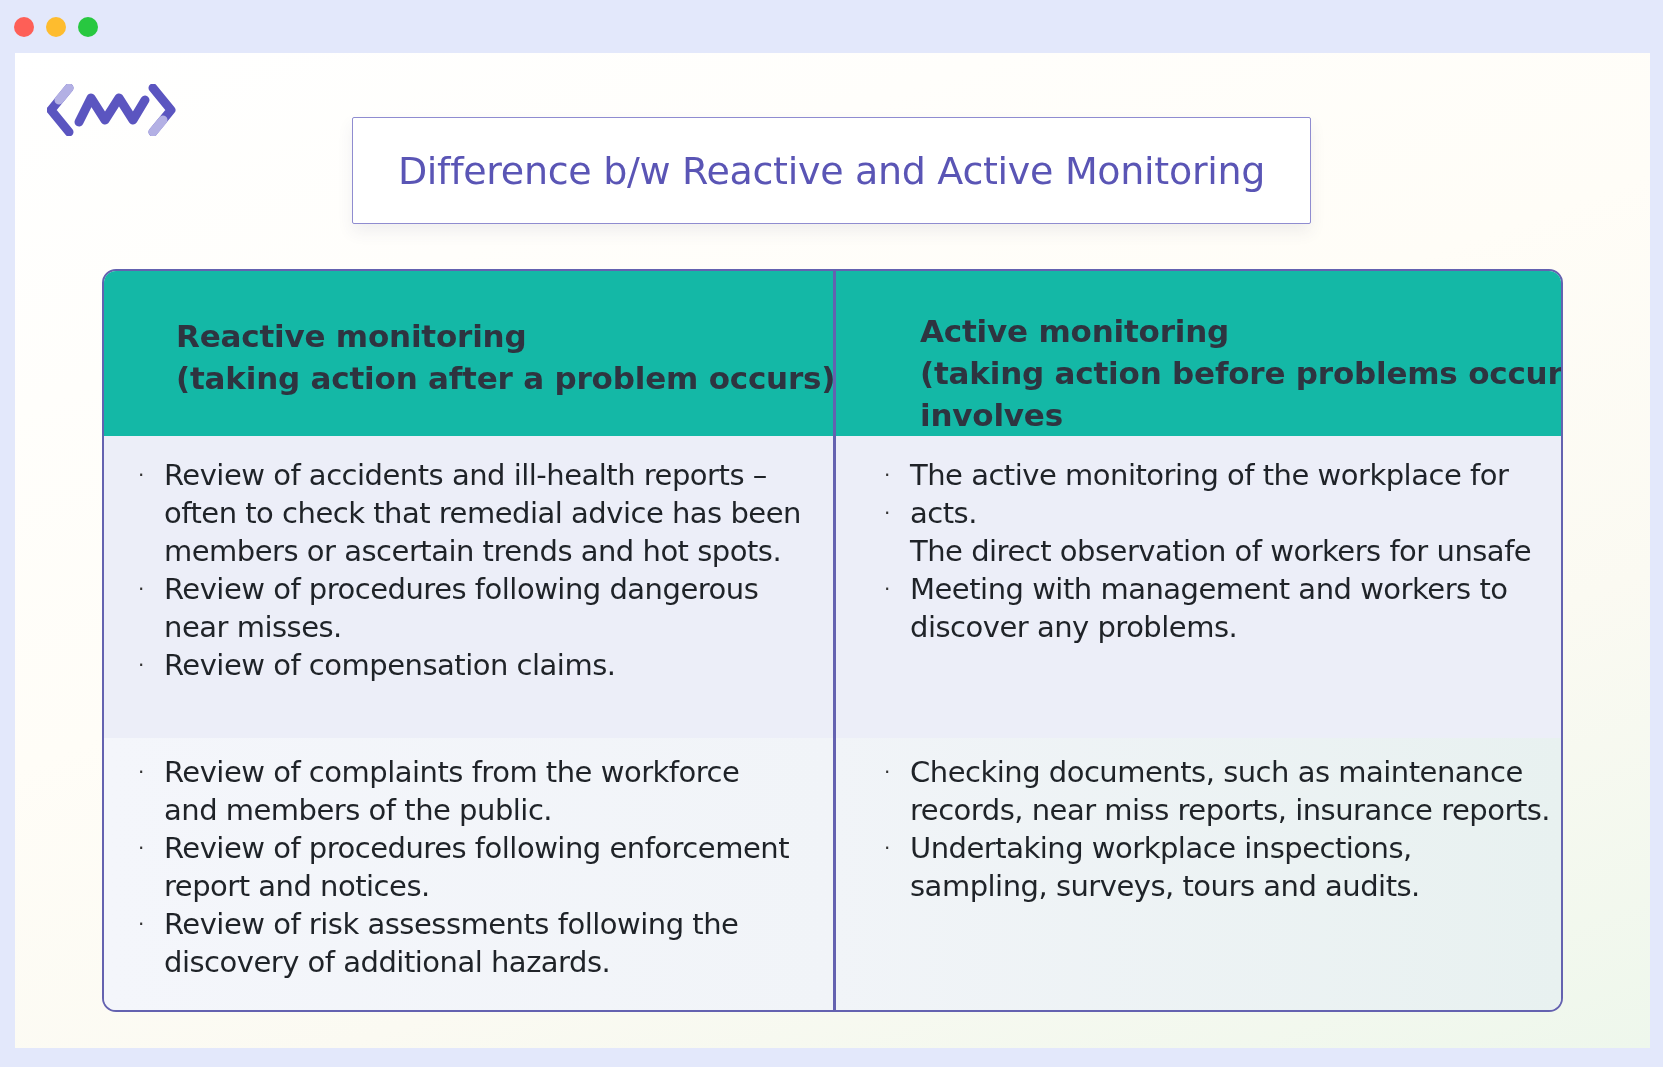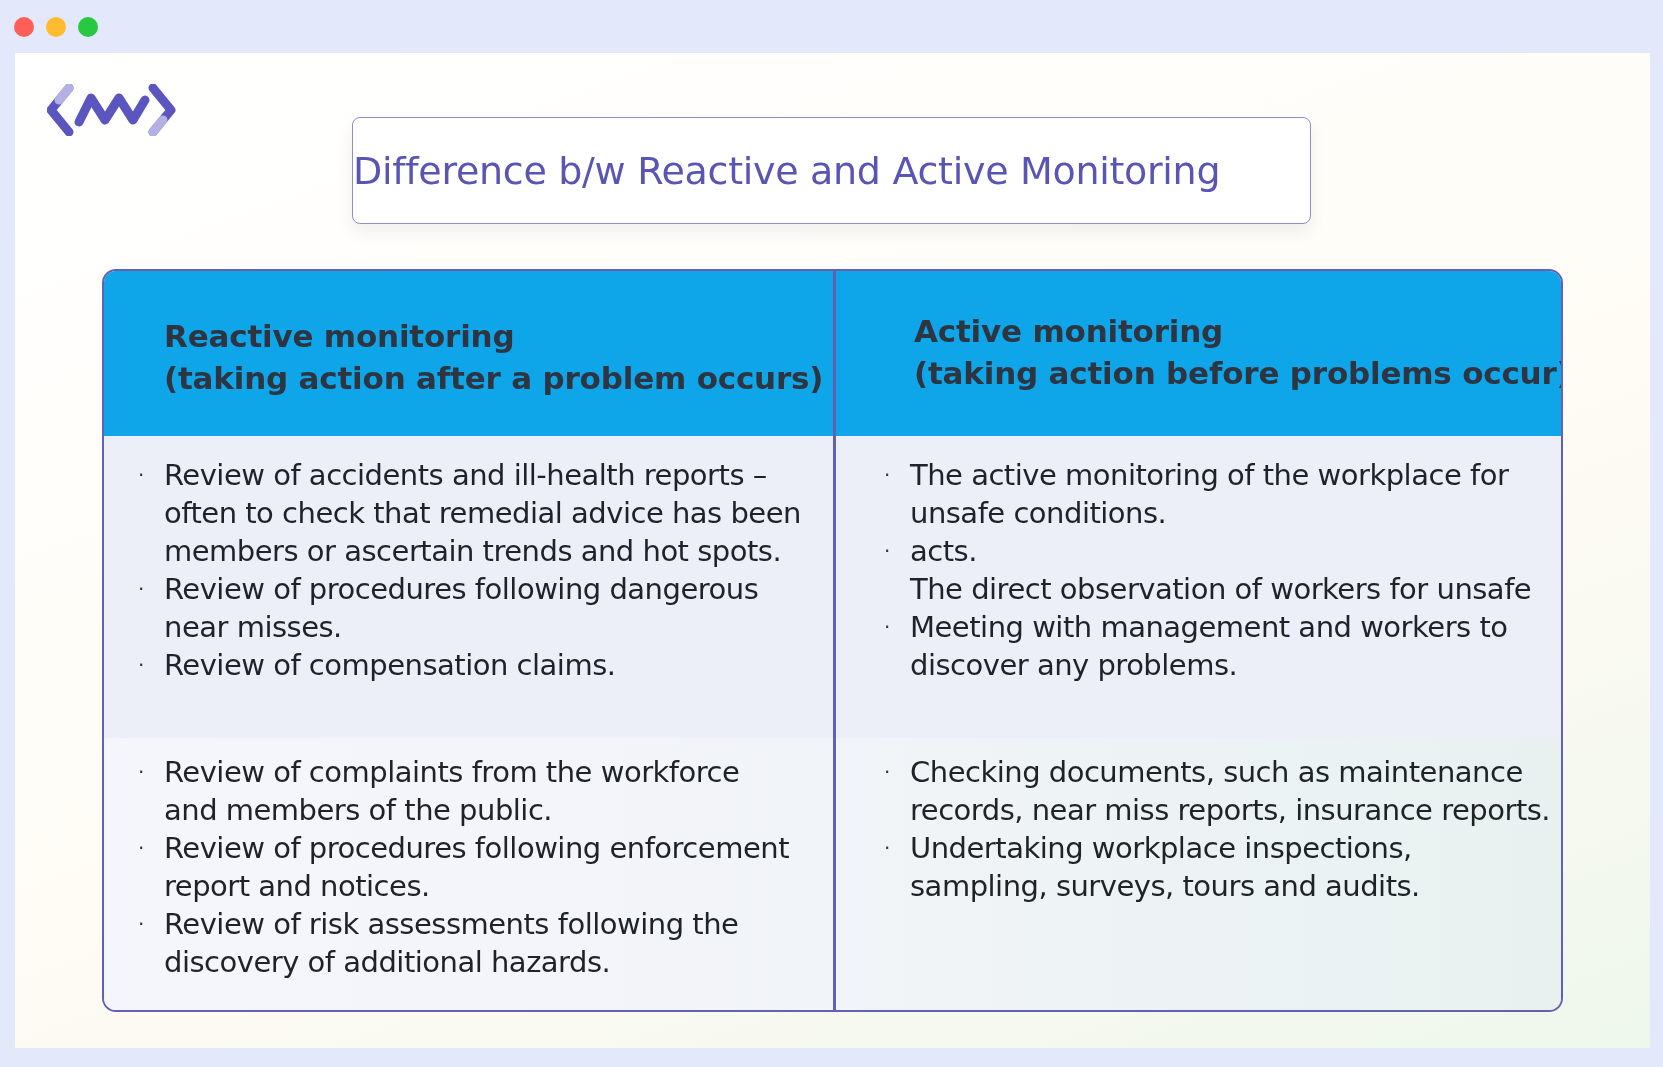--- a/index.html
+++ b/index.html
@@ -21,40 +21,40 @@
 
     .canvas {
       position: absolute; left: 15px; top: 53px; width: 1635px; height: 995px;
       background: linear-gradient(160deg, #ffffff 0%, #fffdf7 45%, #fbfaf2 70%, #eef7ec 100%);
     }
 
     .logo { position: absolute; left: 47px; top: 84px; width: 130px; height: 52px; }
 
     .title-box {
       position: absolute; left: 352px; top: 117px; width: 959px; height: 107px;
-      background: #ffffff; border: 1.5px solid #8f8cd0; border-radius: 8px;
+      background: #ffffff; border: 1.5px solid #8f8cd0; border-radius: 2px;
       box-shadow: 0 8px 16px rgba(60,60,100,0.08);
-      display: flex; align-items: center; 
+      display: flex; align-items: center; justify-content: center;
     }
     .title-text {
       color: #5a55b5; font-size: 38px; font-weight: 400; letter-spacing: -0.3px;
       font-family: "DejaVu Sans", sans-serif;
     }
 
     .table {
       position: absolute; left: 102px; top: 269px; width: 1461px; height: 743px;
       border: 2.5px solid #6462b0; border-radius: 14px; overflow: hidden;
       background: #f2f4f9;
     }
     .divider {
       position: absolute; left: 729px; top: 0; width: 2.5px; height: 100%;
       background: #6462b0; z-index: 3;
     }
     .row { position: absolute; left: 0; width: 100%; display: flex; }
-    .row.head { top: 0; height: 165px; background: #0ea5e9; }
+    .row.head { top: 0; height: 165px; background: #14b8a6; padding-left: 12px; }
     .row.r1 { top: 165px; height: 302px; background: #eceef8; }
     .row.r2 { top: 467px; height: 276px; background: linear-gradient(90deg, #f4f6fb 0%, #f1f4f8 50%, #e8f1f0 100%); }
     .cell { position: relative; height: 100%; }
     .cell.left { width: 730px; }
     .cell.right { width: 731px; }
 
     .head-text {
       position: absolute; color: #2e3440; font-weight: bold;
       font-size: 31px; line-height: 42px; letter-spacing: -0.2px;
     }
@@ -108,20 +108,21 @@
       <div class="cell left">
         <div class="head-text">
           <span>Reactive monitoring</span>
           <span>(taking action after a problem occurs)</span>
         </div>
       </div>
       <div class="cell right">
         <div class="head-text">
           <span>Active monitoring</span>
           <span>(taking action before problems occur)</span>
+          <span>involves</span>
         </div>
       </div>
     </div>
 
     <div class="row r1">
       <div class="cell left">
         <ul class="bullets">
           <li>
             <span class="b">·</span>
             <span class="t">Review of accidents and ill-health reports –</span>
@@ -137,21 +138,20 @@
             <span class="b">·</span>
             <span class="t">Review of compensation claims.</span>
           </li>
         </ul>
       </div>
       <div class="cell right">
         <ul class="bullets">
           <li>
             <span class="b">·</span>
             <span class="t">The active monitoring of the workplace for</span>
-            <span class="t">unsafe conditions.</span>
           </li>
           <li>
             <span class="b">·</span>
             <span class="t">acts.</span>
             <span class="t">The direct observation of workers for unsafe</span>
           </li>
           <li>
             <span class="b">·</span>
             <span class="t">Meeting with management and workers to</span>
             <span class="t">discover any problems.</span>

